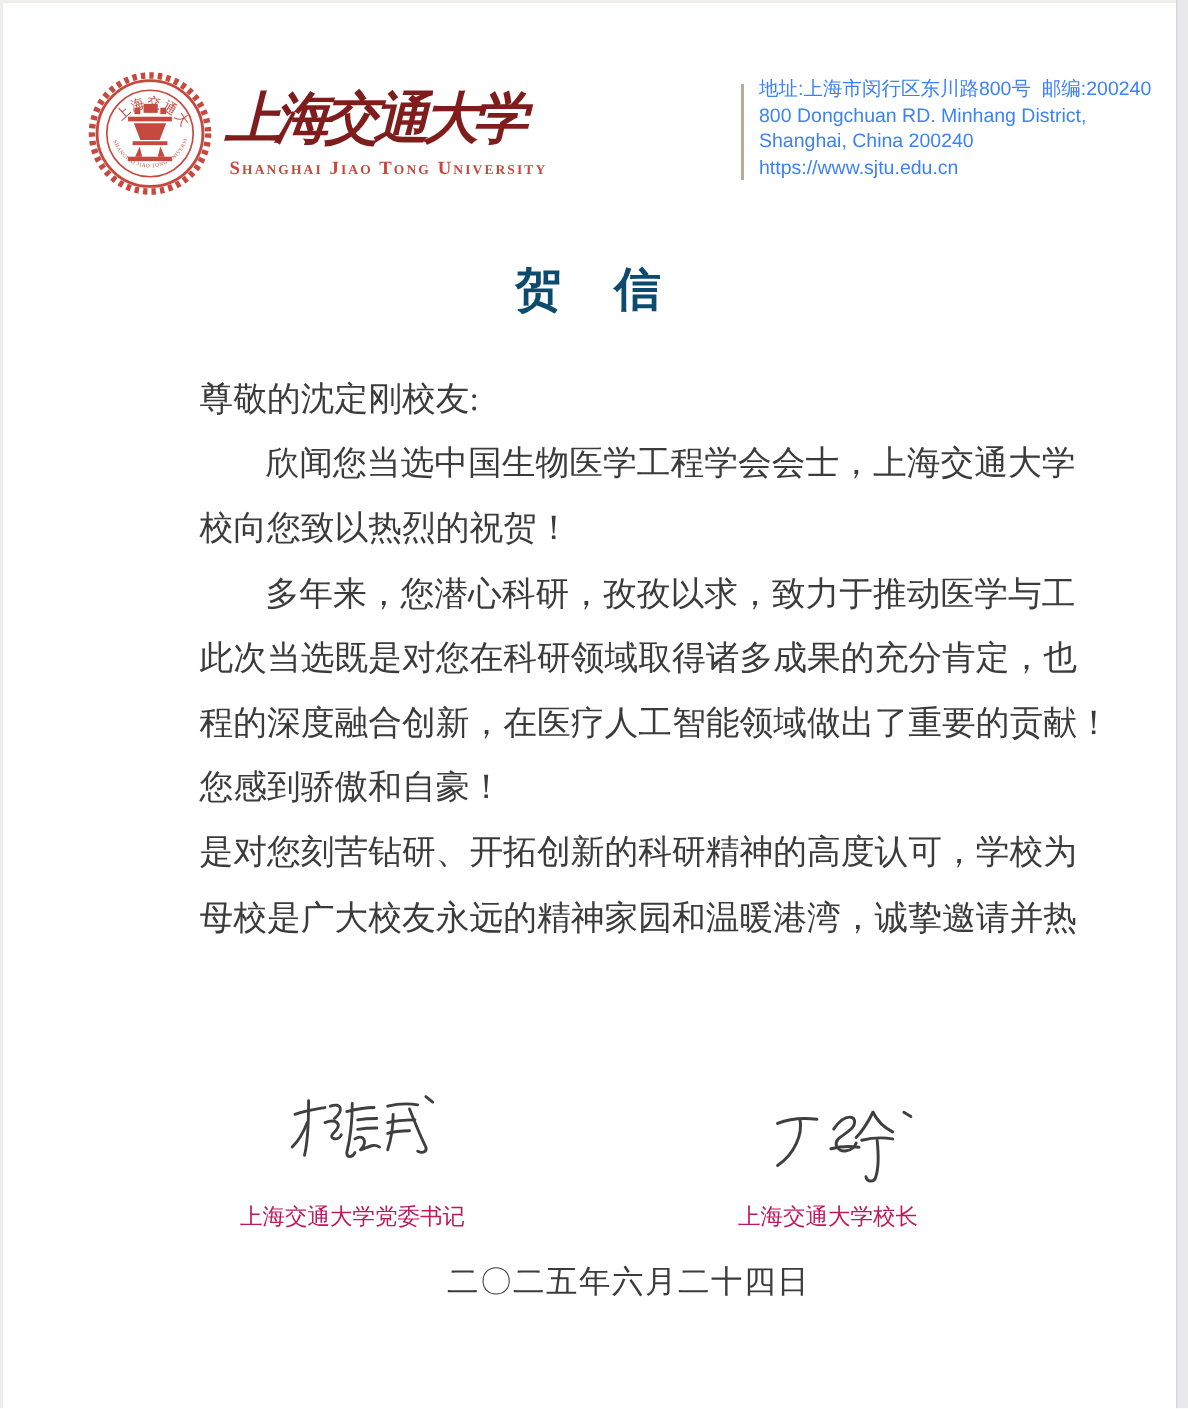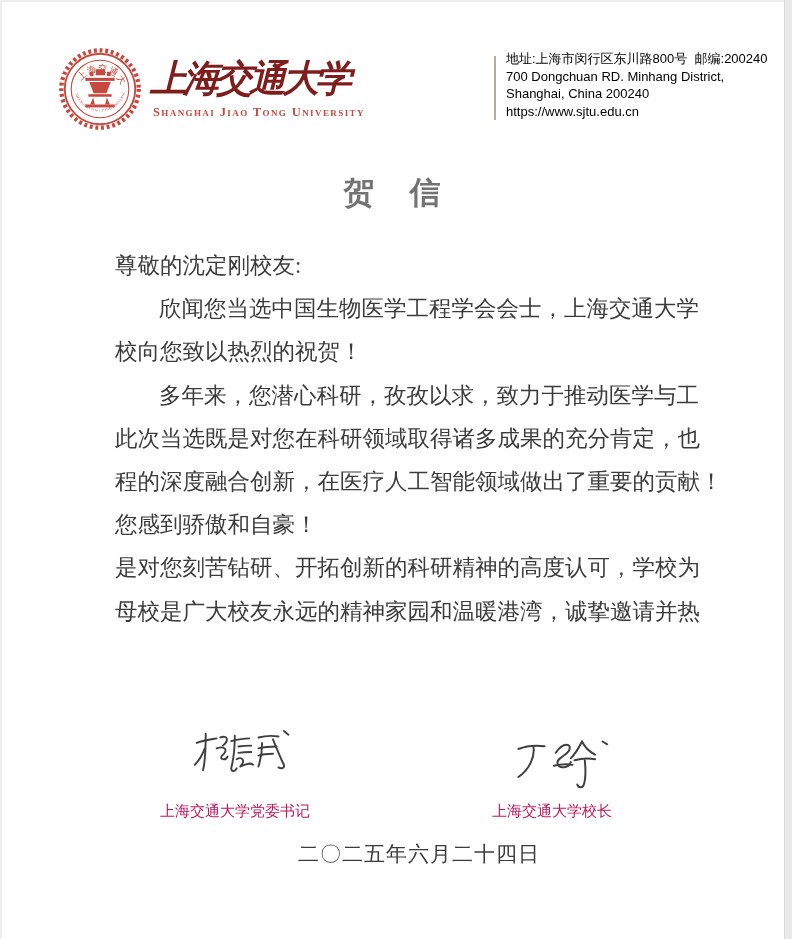--- a/index.html
+++ b/index.html
@@ -23,30 +23,30 @@
   }
   .brand-en{
     position:absolute;left:153px;top:105px;
     font-size:12.5px;font-weight:bold;letter-spacing:1.4px;color:#c6493f;
     font-variant:small-caps;font-family:"Liberation Serif", serif;white-space:nowrap;
   }
   .addr-divider{position:absolute;left:494px;top:56px;width:2px;height:64px;background:#b5ac9b;}
   .addr-block{
     position:absolute;left:506px;top:50px;width:280px;
     font-family:"Liberation Sans", sans-serif;
-    font-size:13px;line-height:17.5px;color:#000000;
+    font-size:13px;line-height:17.5px;color:#3b82f6;
   }
   .addr-line{white-space:pre;}
   
   .letter-title{
     position:absolute;left:0;top:172px;width:786px;text-align:center;
-    font-size:31px;font-weight:700;color:#737373;letter-spacing:2px;white-space:pre;
+    font-size:31px;font-weight:700;color:#0c4a6e;letter-spacing:2px;white-space:pre;
   }
   .letter-body{
-    position:absolute;left:115px;top:244px;width:640px;
+    position:absolute;left:133px;top:244px;width:640px;
     font-size:22.5px;line-height:43.2px;color:#3b3b3b;
   }
   .body-line{white-space:nowrap;}
   .body-line.indent{text-indent:44px;}
   
   .sig{position:absolute;}
   .sig-left{left:193px;top:726px;width:100px;height:52px;}
   .sig-right{left:510px;top:734px;width:100px;height:58px;}
   .signer-title{
     position:absolute;top:802px;font-size:15px;color:#be185d;white-space:nowrap;margin-left:12px;
@@ -94,21 +94,21 @@
       <rect x="33" y="68" width="34" height="3.4"></rect>
     </g>
   </svg>
 
   <div class="brand-zh">上海交通大学</div>
   <div class="brand-en">Shanghai Jiao Tong University</div>
 
   <div class="addr-divider"></div>
   <div class="addr-block">
       <div class="addr-line">地址:上海市闵行区东川路800号  邮编:200240</div>
-      <div class="addr-line">700 Dongchuan RD. Minhang District,</div>
+      <div class="addr-line">800 Dongchuan RD. Minhang District,</div>
       <div class="addr-line">Shanghai, China 200240</div>
       <div class="addr-line">https://www.sjtu.edu.cn</div>
     </div>
 
   <div class="letter-title">贺　信</div>
   <div class="letter-body">
       <div class="body-line">尊敬的沈定刚校友:</div>
       <div class="body-line indent">欣闻您当选中国生物医学工程学会会士，上海交通大学</div>
       <div class="body-line">校向您致以热烈的祝贺！</div>
       <div class="body-line indent">多年来，您潜心科研，孜孜以求，致力于推动医学与工</div>

